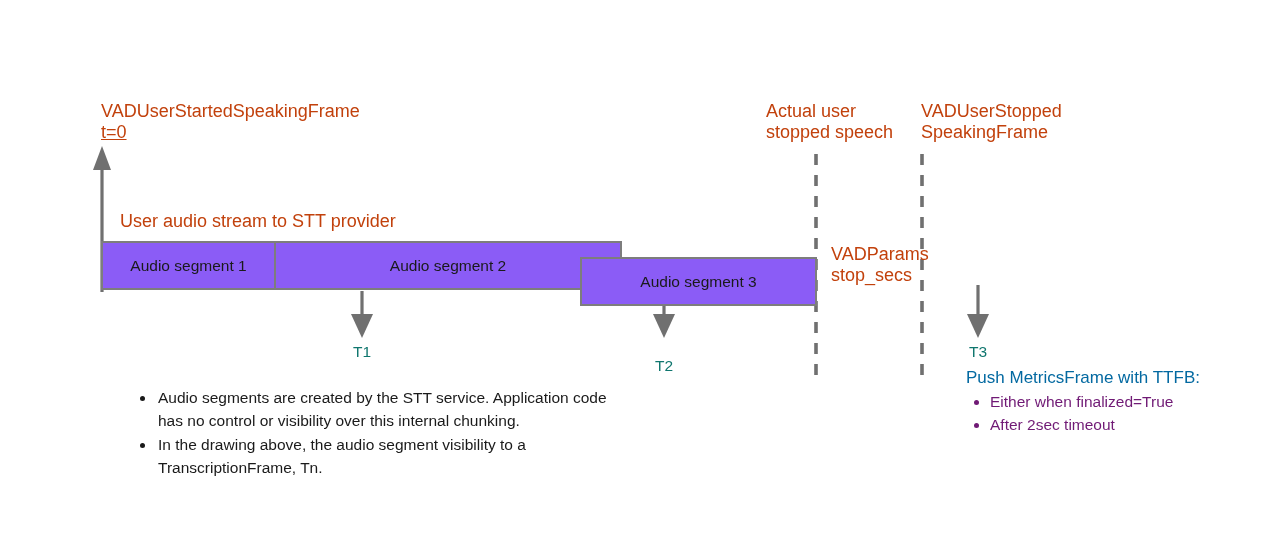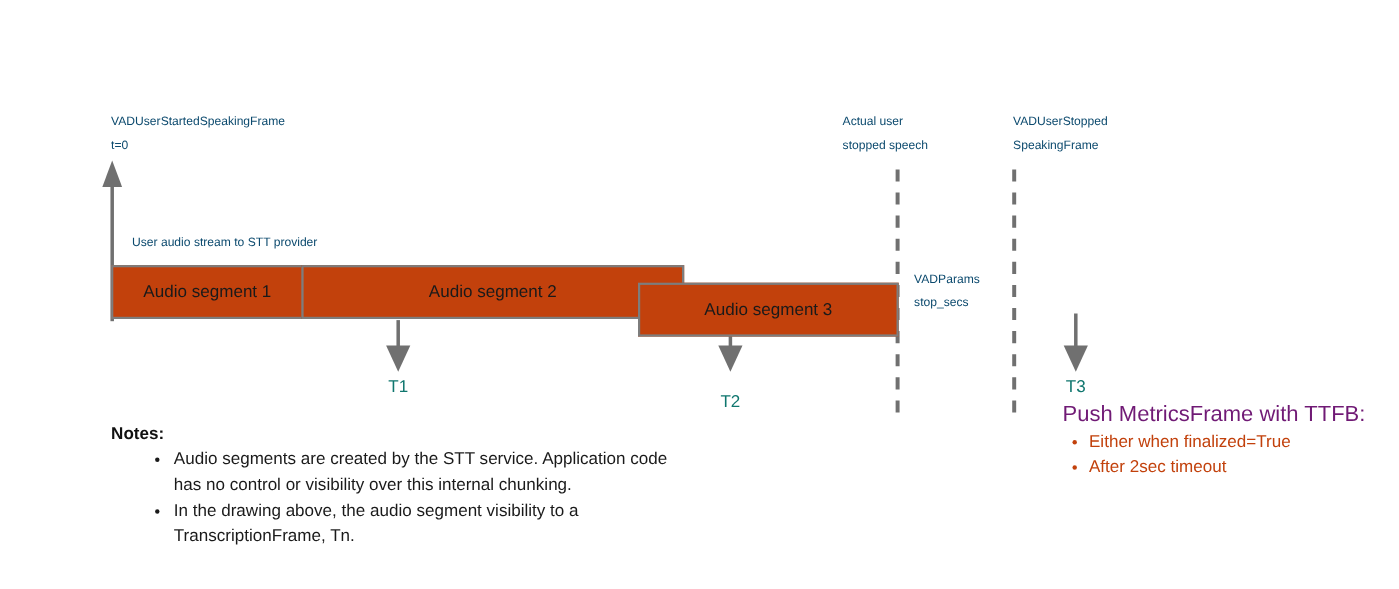--- a/index.html
+++ b/index.html
@@ -22,28 +22,28 @@
   svg.layer {
     position: absolute;
     left: 0;
     top: 0;
     width: 1272px;
     height: 535px;
     pointer-events: none;
   }
   .lbl {
     position: absolute;
-    font-size: 11px;
+    font-size: 18px;
     line-height: 21px;
-    color: #0c4a6e;
+    color: #c2410c;
     white-space: pre;
   }
   
   #start-frame-label { left: 101px; top: 101px; }
-  #start-frame-time  { left: 101px; top: 122px; }
+  #start-frame-time  { left: 101px; top: 122px; text-decoration: underline; }
 
   
   #actual-stop-label { left: 766px; top: 101px; }
 
   
   #vad-stopped-label { left: 921px; top: 101px; }
 
   
   #stream-caption { left: 120px; top: 211px; }
 
@@ -53,21 +53,21 @@
   
   .seg-box {
     position: absolute;
     top: 241px;
     height: 49px;
     border: 2px solid #7d7d7d;
     box-sizing: border-box;
     display: flex;
     align-items: center;
     justify-content: center;
-    background: #c2410c;
+    background: #8b5cf6;
   }
   .seg-box span {
     font-size: 15.5px;
     color: #1a1a1a;
   }
   #seg-1 { left: 101px;  width: 175px; }
   #seg-2 { left: 274px;  width: 348px; }
   #seg-3 { left: 580px;  width: 237px; margin-top: 16px; }
 
   
@@ -100,33 +100,33 @@
     line-height: 23px;
     color: #1a1a1a;
     margin-bottom: 1px;
     padding-left: 2px;
     margin-left: 33px;
   }
 
   
   #metrics-block { position: absolute; left: 966px; top: 366px; width: 290px; }
   #metrics-title {
-    font-size: 20px;
+    font-size: 17px;
     line-height: 23px;
-    color: #701a75;
+    color: #0369a1;
   }
   #metrics-list {
     margin: 1px 0 0 0;
     padding-left: 24px;
     list-style: disc;
   }
   #metrics-list li {
     font-size: 15.5px;
     line-height: 23px;
-    color: #c2410c;
+    color: #701a75;
   }
 </style>
 </head>
 <body>
 
 <div class="canvas">
 
   <svg class="layer" viewBox="0 0 1272 535" xmlns="http://www.w3.org/2000/svg">
 
     <g>
@@ -176,21 +176,20 @@
   </div>
   <div class="seg-box" id="seg-3">
     <span>Audio segment 3</span>
   </div>
 
   <div class="tmark" id="t1-label">T1</div>
   <div class="tmark" id="t2-label">T2</div>
   <div class="tmark" id="t3-label">T3</div>
 
   <div id="notes-block">
-    <div id="notes-title">Notes:</div>
     <ul id="notes-list">
       <li>Audio segments are created by the STT service. Application code has no control or visibility over this internal chunking.</li>
       <li>In the drawing above, the audio segment visibility to a TranscriptionFrame, Tn.</li>
     </ul>
   </div>
 
   <div id="metrics-block">
     <div id="metrics-title">Push MetricsFrame with TTFB:</div>
     <ul id="metrics-list">
       <li>Either when finalized=True</li>

